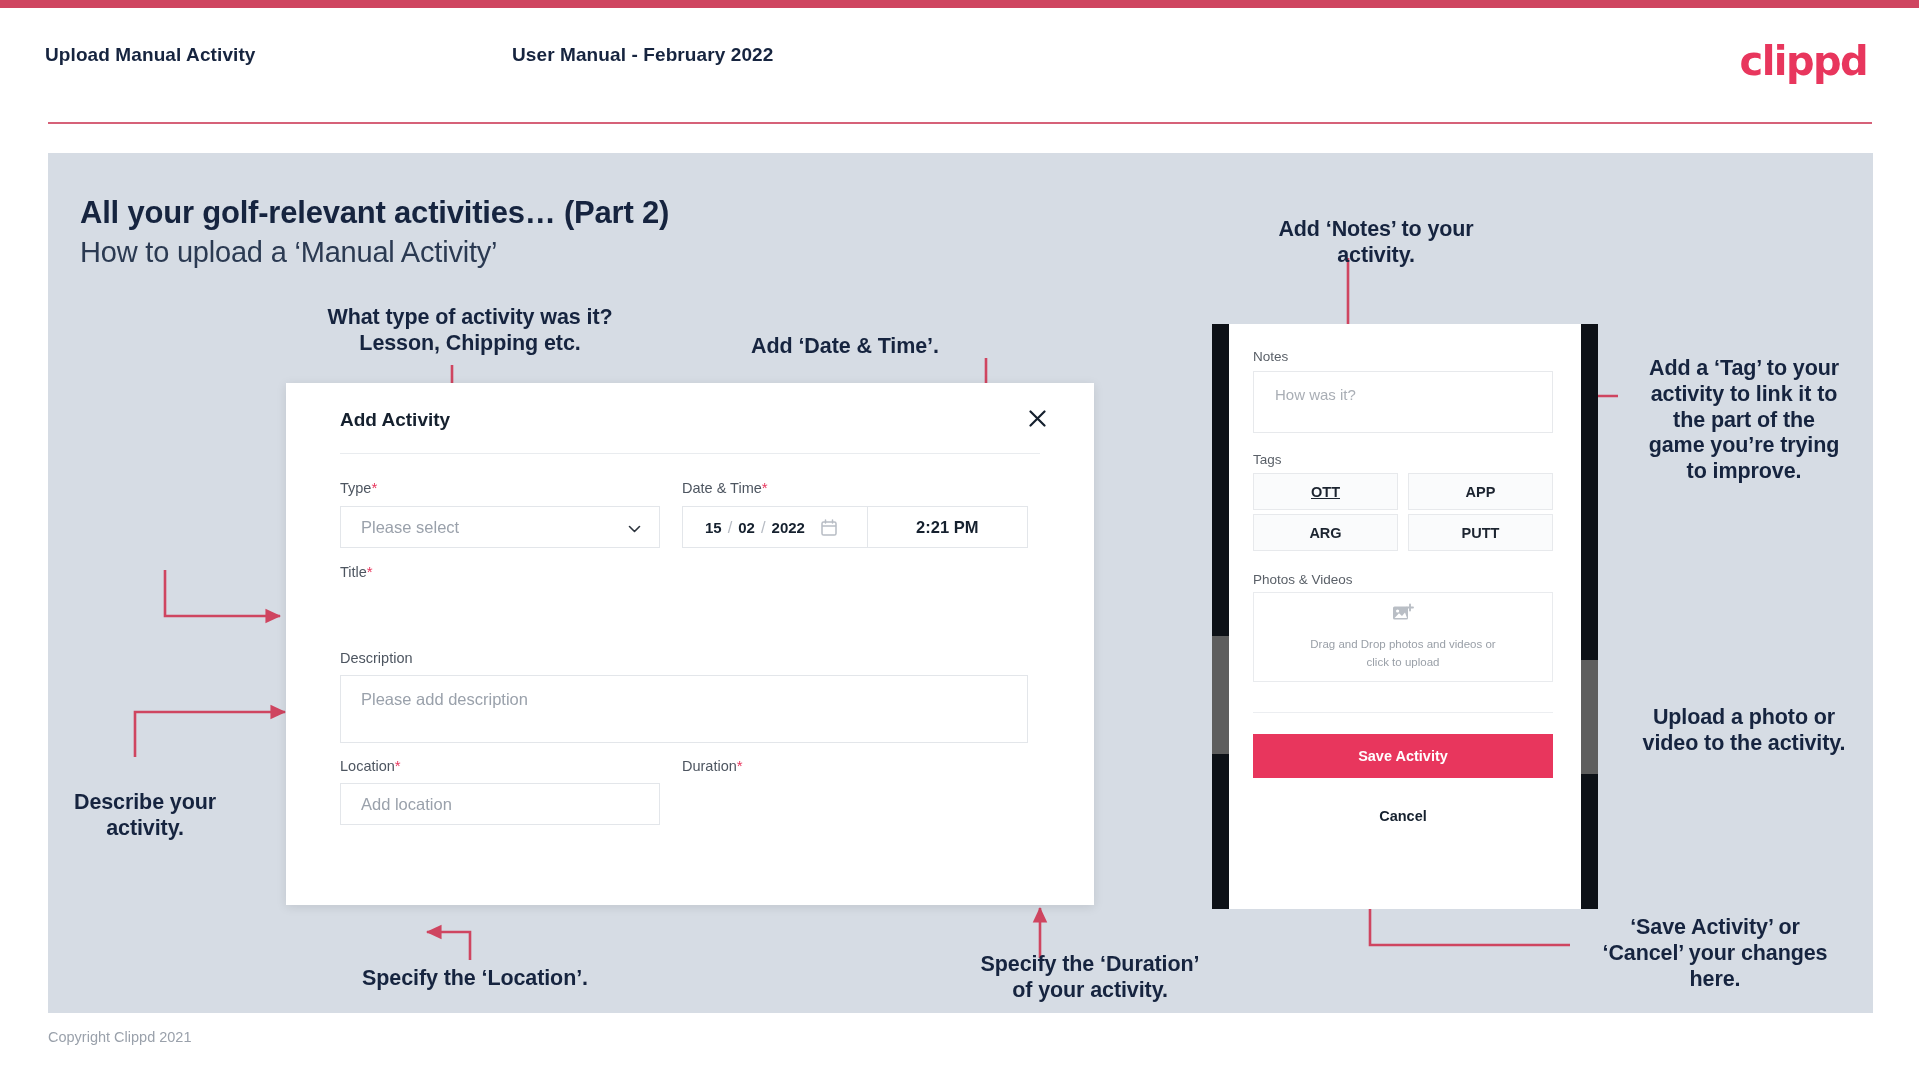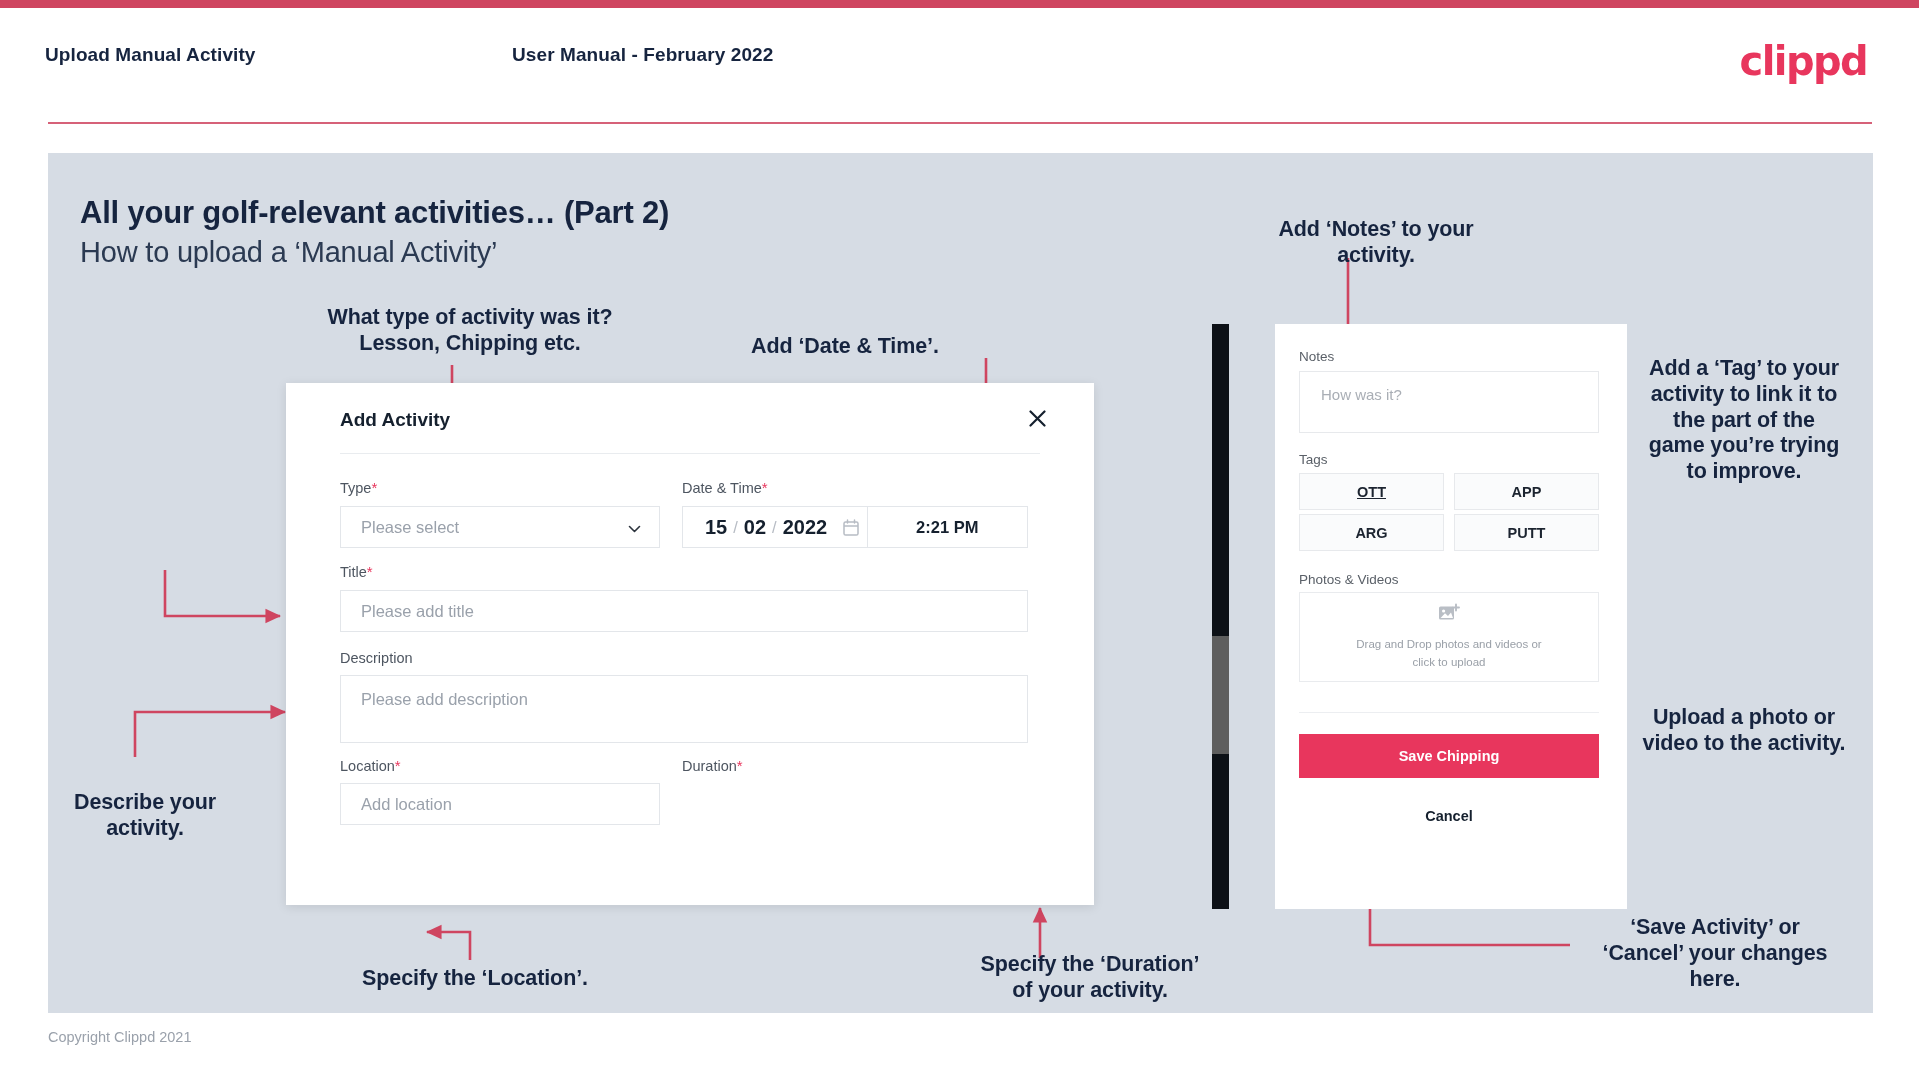--- a/index.html
+++ b/index.html
@@ -96,21 +96,21 @@
   }
 
   
   .date-wrap {
     position:absolute; display:flex; border:1px solid #e3e6ea; background:#fff;
   }
   .date-left {
     display:flex; align-items:center; padding-left:22px; width:185px; height:100%;
     border-right:1px solid #e3e6ea; gap:6px;
   }
-  .date-num { font-size:20px; color:#15202e; font-weight:700; }
+  .date-num { font-size:15px; color:#15202e; font-weight:700; }
   .date-sep { font-size:16.5px; color:#b7bcc4; }
   .cal-ico { margin-left:10px; width:16px; height:17px; }
   .date-right {
     display:flex; align-items:center; justify-content:center;
     width:160px; height:100%; font-size:16.5px; color:#15202e; font-weight:700;
   }
 
   
   .dur-wrap { position:absolute; display:flex; border:1px solid #e3e6ea; background:#fff; }
   .dur-cell {
@@ -137,21 +137,21 @@
   .bezel-l, .bezel-r {
     position:absolute; top:0; width:17px; height:585px; background:#0d1117;
   }
   .bezel-l { left:0; }
   .bezel-r { right:0; }
   .btn-gray {
     position:absolute; width:17px; background:#5e5e5e;
   }
   .phone-screen {
     position:absolute; left:17px; top:0; width:352px; height:585px;
-    background:#ffffff; overflow:hidden;margin-left:46px;
+    background:#ffffff; overflow:hidden;
   }
   .p-label { position:absolute; font-size:13.5px; color:#5a6068; }
   .p-box {
     position:absolute; border:1px solid #e7e9ec; background:#fff;
   }
   .p-ph { position:absolute; font-size:15px; color:#a9aeb5; }
   .tag {
     position:absolute; border:1px solid #e7e9ec; background:#fafbfc;
     display:flex; align-items:center; justify-content:center;
     font-size:14.5px; font-weight:700; color:#1c2430;
@@ -299,21 +299,20 @@
         </span>
       </div>
       <div class="date-right">
         <span>2:21 PM</span>
       </div>
     </div>
 
     <div class="fld-label" style="left:54px; top:180px;">
       <span>Title</span><span class="req">*</span>
     </div>
-    <input class="plain" style="left: 54px; top: 207px; width: 688px; height: 42px;" value="" placeholder="Please add title">
 
     <div class="fld-label" style="left:54px; top:267px;">
       <span>Description</span>
     </div>
     <textarea class="desc" style="left: 54px; top: 292px; width: 688px; height: 68px;" placeholder="Please add description"></textarea>
 
     <div class="fld-label" style="left:54px; top:374px;">
       <span>Location</span><span class="req">*</span>
     </div>
     <input class="plain" style="left: 54px; top: 400px; width: 320px; height: 42px;" value="" placeholder="Add location">
@@ -361,21 +360,21 @@
         </span>
         <div class="upload-txt">
           <span>Drag and Drop photos and videos or</span><br>
           <span>click to upload</span>
         </div>
       </div>
 
       <div class="p-rule" style="left:24px; top:388px; width:300px;"></div>
 
       <div class="save-btn" style="left:24px; top:410px; width:300px; height:44px;">
-        <span>Save Chipping</span>
+        <span>Save Activity</span>
       </div>
       <div class="cancel-btn" style="left:24px; top:472px; width:300px; height:40px;">
         <span>Cancel</span>
       </div>
     </div>
   </div>
 
   <div class="footer">Copyright Clippd 2021</div>
 
 </div>

